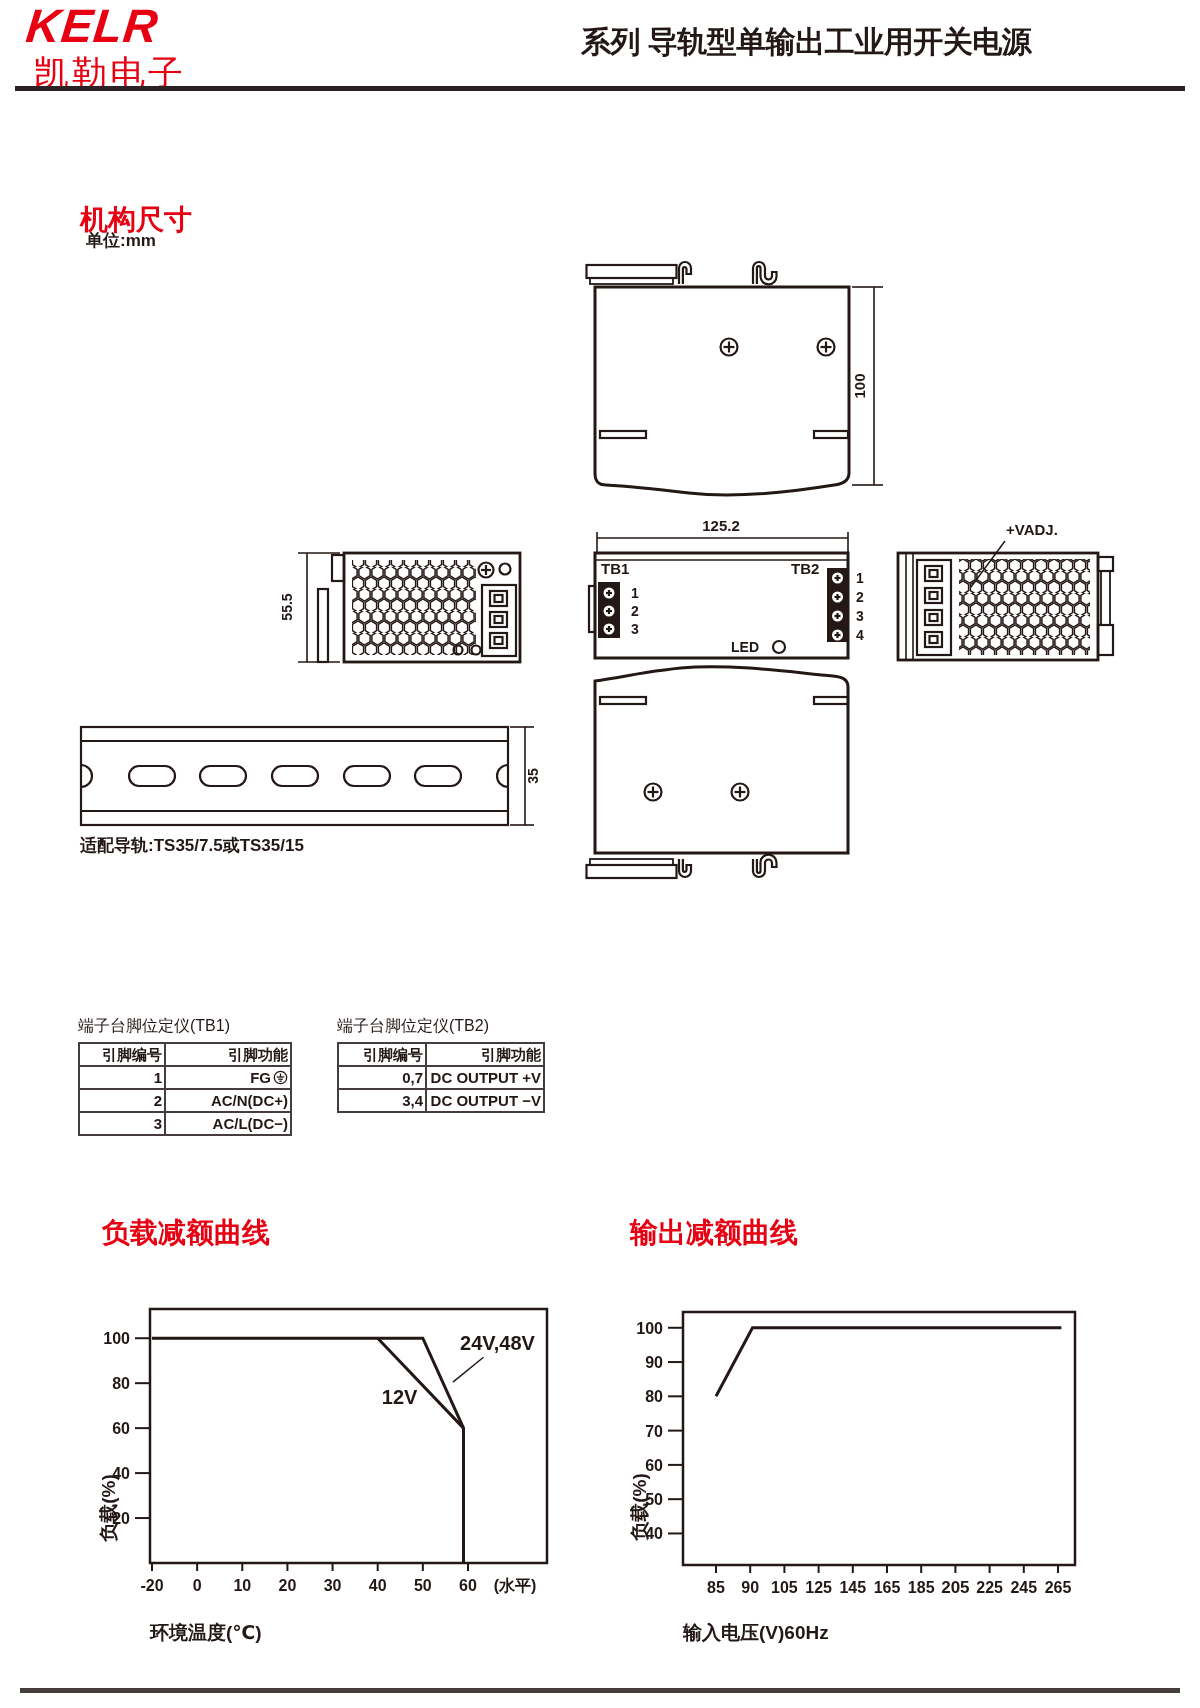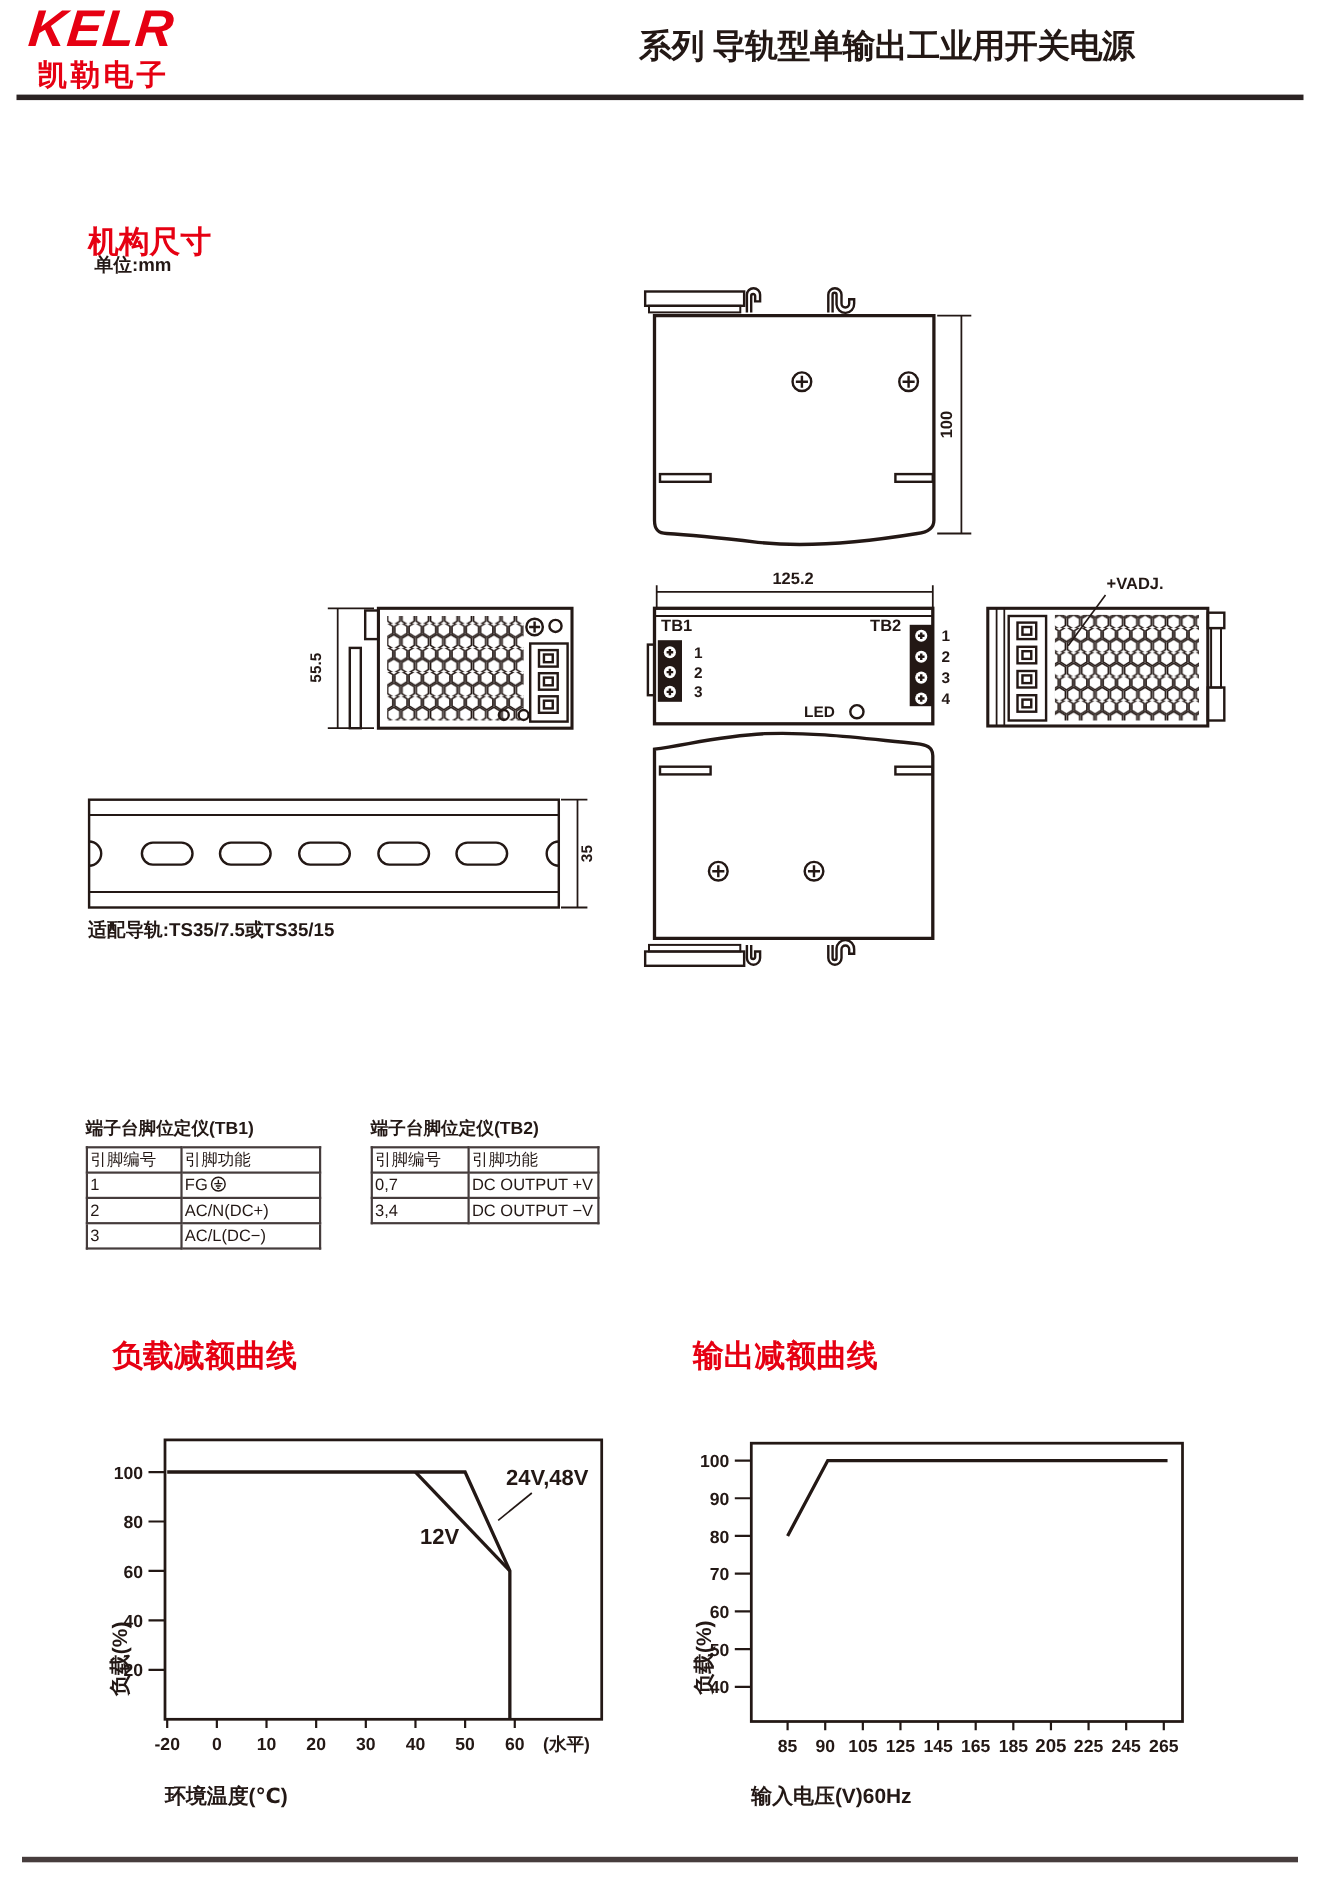--- a/index.html
+++ b/index.html
@@ -1,30 +1,30 @@
 <!DOCTYPE html>
 <html><head>
 <meta charset="utf-8">
 <style>
   html,body{margin:0;padding:0;background:#ffffff}
   .page{position:relative;width:1200px;height:1708px;background:#ffffff;margin:0 auto;
         font-family:"Liberation Sans","DejaVu Sans",sans-serif;color:#231815;overflow:hidden}
   .abs{position:absolute}
   .logo{left:24px;top:2px}
   .logo-kelr{font-size:47px;line-height:1;font-weight:800;font-style:italic;color:#e60012;letter-spacing:1px;transform:skewX(-6deg);transform-origin:left bottom}
-  .logo-sub{font-size:27px;font-weight:bold;color:#e60012;letter-spacing:3px;margin-top:1px;margin-left:10px}
+  .logo-sub{font-size:35px;font-weight:normal;color:#e60012;letter-spacing:3px;margin-top:1px;margin-left:10px}
   .doc-title{left:578px;top:22px;display:flex;align-items:baseline;white-space:nowrap}
   .model{font-size:55px;font-weight:bold;letter-spacing:-2px}
   .title-rest{font-size:30px;font-weight:bold;margin-left:3px;letter-spacing:-0.5px}
   .rule{background:#2b2323}
   .h-red{font-size:28px;font-weight:bold;color:#e60012}
   .note{font-size:17px;font-weight:bold}
-  .tbl-title{font-size:16px;font-weight:bold;margin-bottom:5px}
+  .tbl-title{font-size:16px;font-weight:normal;margin-bottom:5px}
   table.pins{border-collapse:collapse;table-layout:fixed}
-  .pins th,.pins td{border:2px solid #453c3c;font-size:15px;font-weight:normal;text-align:left;padding:0 2px;height:21px;line-height:1.05;overflow:hidden}
+  .pins th,.pins td{border:2px solid #453c3c;font-size:15px;font-weight:bold;text-align:right;padding:0 2px;height:21px;line-height:1.05;overflow:hidden}
   svg text{font-family:"Liberation Sans","DejaVu Sans",sans-serif;font-weight:bold;fill:#231815}
   .axis-caption{font-size:19px;font-weight:bold;text-align:left}
   .y-caption{font-size:19px;font-weight:bold;text-align:center;transform:rotate(-90deg)}
   .grounded{display:inline-block;vertical-align:-2px;margin-left:2px}
 </style>
 </head>
 <body>
 
 <div class="page">
 

